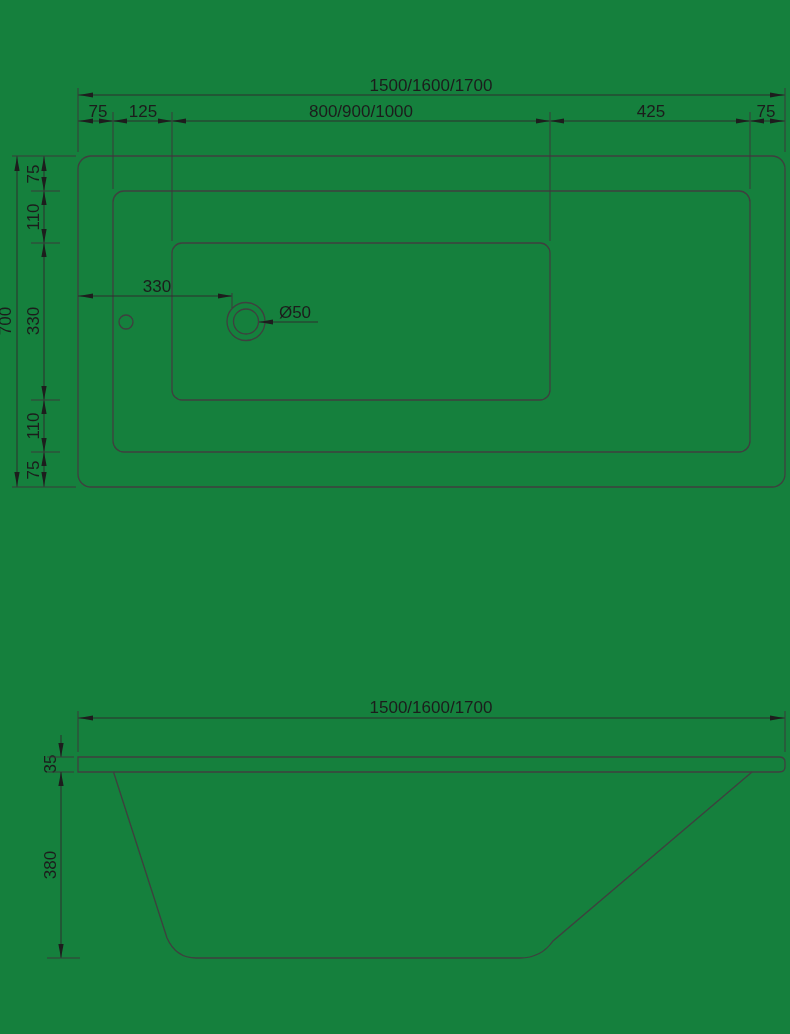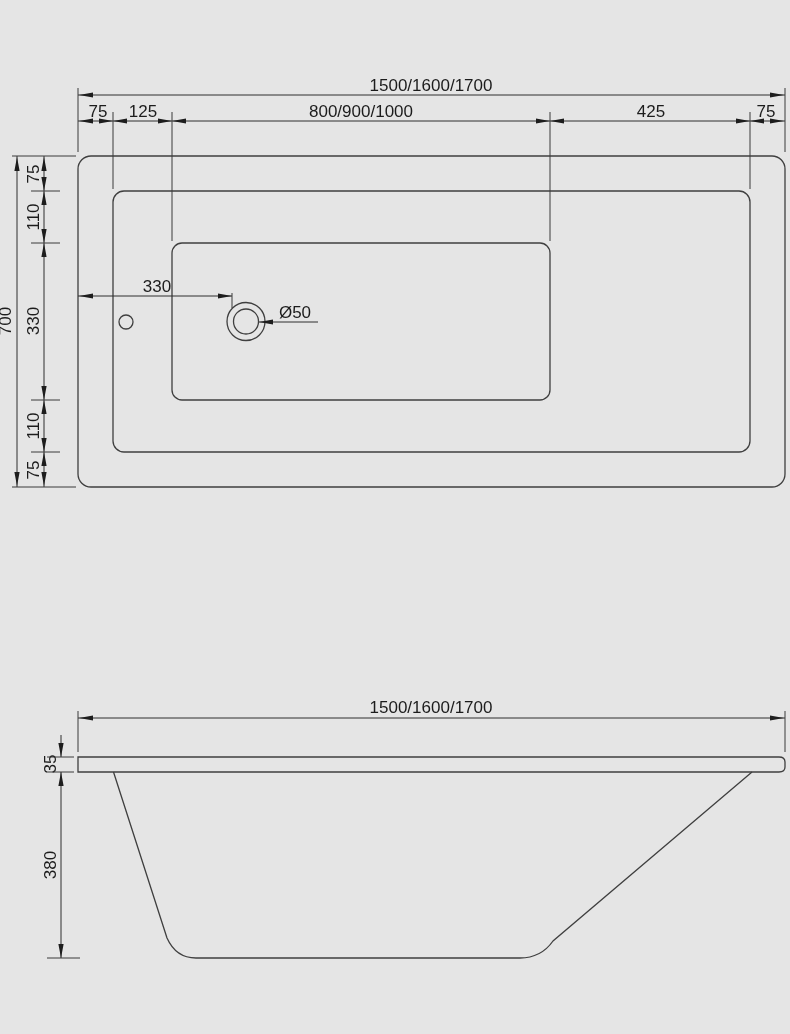--- a/index.html
+++ b/index.html
@@ -1,16 +1,16 @@
 <!DOCTYPE html>
 <html><head>
 <meta charset="utf-8">
 <style>
   html,body{margin:0;padding:0;background:#ffffff;}
-  .canvas{position:relative;width:790px;height:1034px;background:#e5e5e5;overflow:hidden;
+  .canvas{position:relative;width:790px;height:1034px;background:#15803d;overflow:hidden;
           font-family:"Liberation Sans", sans-serif;}
   svg{display:block;}
   .obj{fill:none;stroke:#3f3f3f;stroke-width:1.3px;}
   .dim{stroke:#2e2e2e;stroke-width:1px;}
   .ext{stroke:#3a3a3a;stroke-width:1px;}
   .ah{fill:#1d1d1d;stroke:none;}
   text{font-family:"Liberation Sans", sans-serif;font-size:17px;fill:#1c1c1c;}
 </style>
 </head>
 <body>

